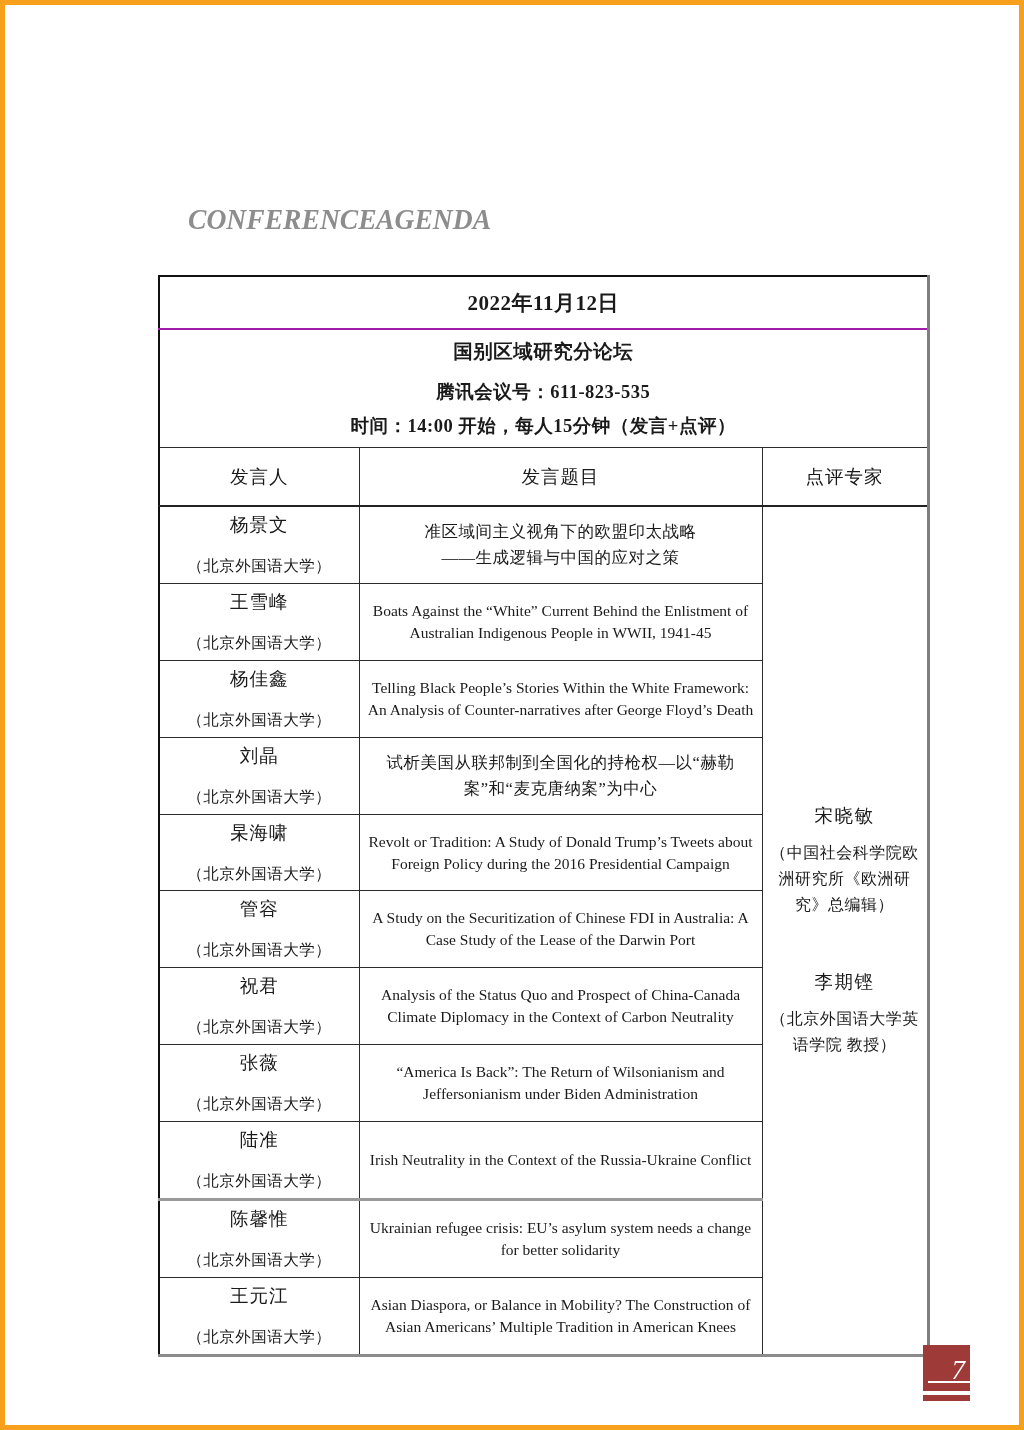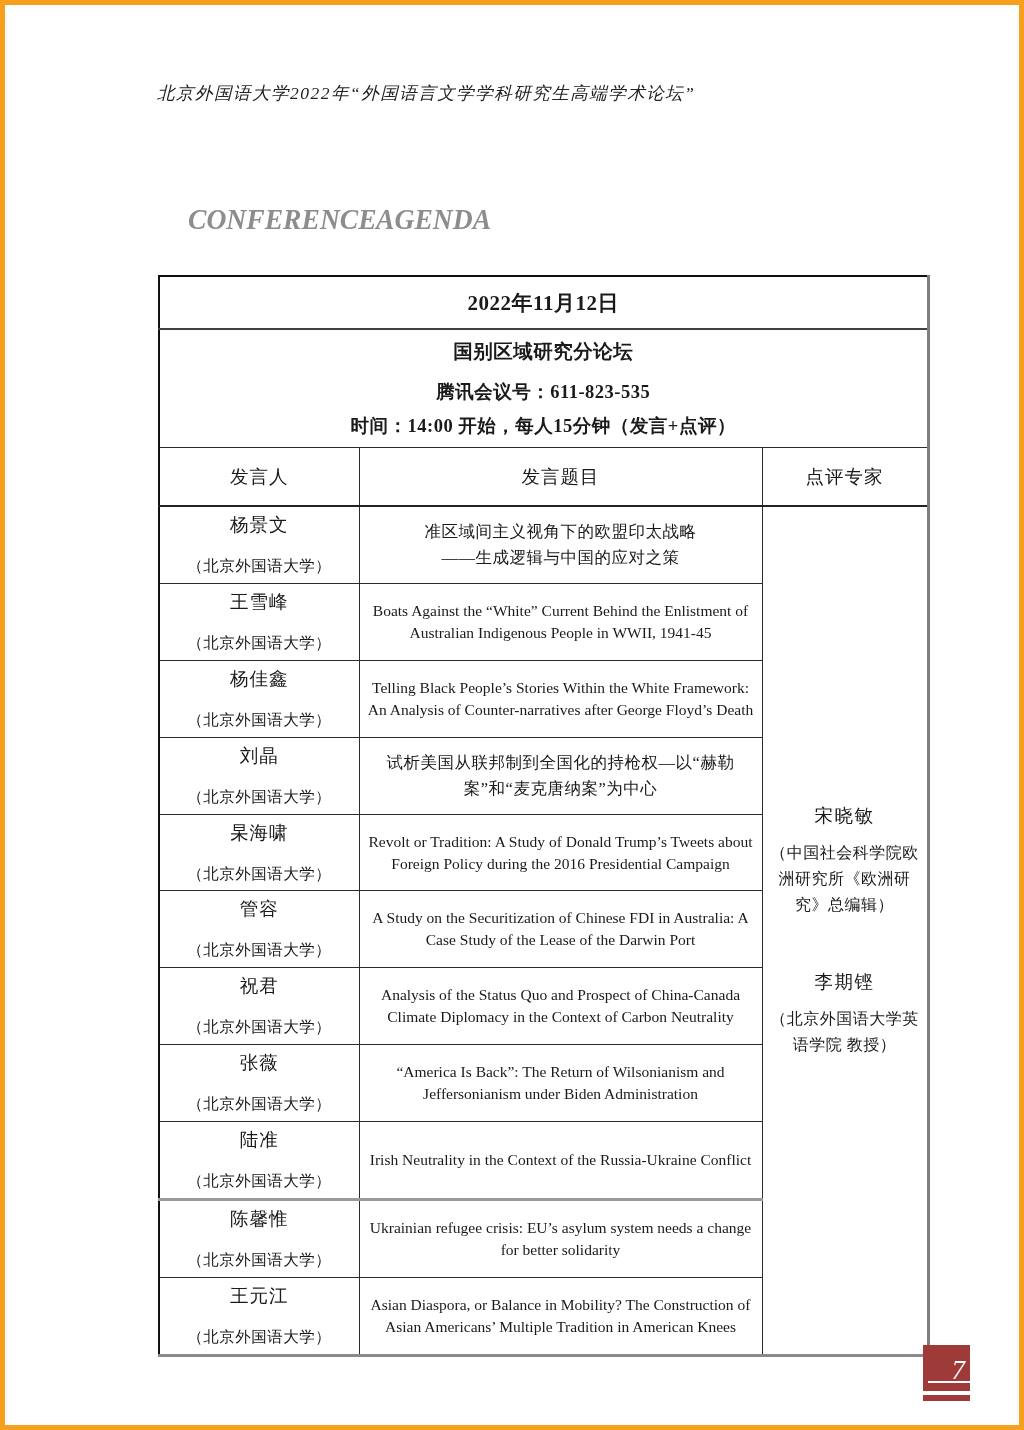--- a/index.html
+++ b/index.html
@@ -74,21 +74,21 @@
   table.agenda td, table.agenda th {
     border: 1px solid #2b2b2b;
     text-align: center;
     vertical-align: middle;
     padding: 6px 6px;
   }
   tr.date-row td {
     height: 53px;
     font-weight: 700;
     font-size: 21px;
-    border-bottom: 2px solid #404040;
+    border-bottom: 2px solid #a21caf;
     letter-spacing: 0.5px;
   }
   tr.session-row td { height: 118px; padding: 8px 0; }
   .session-title {
     font-family: "Liberation Sans", "DejaVu Sans", sans-serif;
     font-weight: 700;
     font-size: 19.5px;
     margin-bottom: 14px;
     letter-spacing: 0.5px;
   }
@@ -163,21 +163,20 @@
     margin-top: 4px;
     height: 6px;
     background: #9E3B38;
   }
 </style>
 </head>
 <body>
 
 <div class="page">
 
-  <div class="doc-header">北京外国语大学2022年“外国语言文学学科研究生高端学术论坛”</div>
 
 
   <div class="page-subtitle">CONFERENCE AGENDA</div>
 
   <table class="agenda">
     <colgroup>
       <col style="width:200px">
       <col style="width:403px">
       <col style="width:166px">
     </colgroup>

